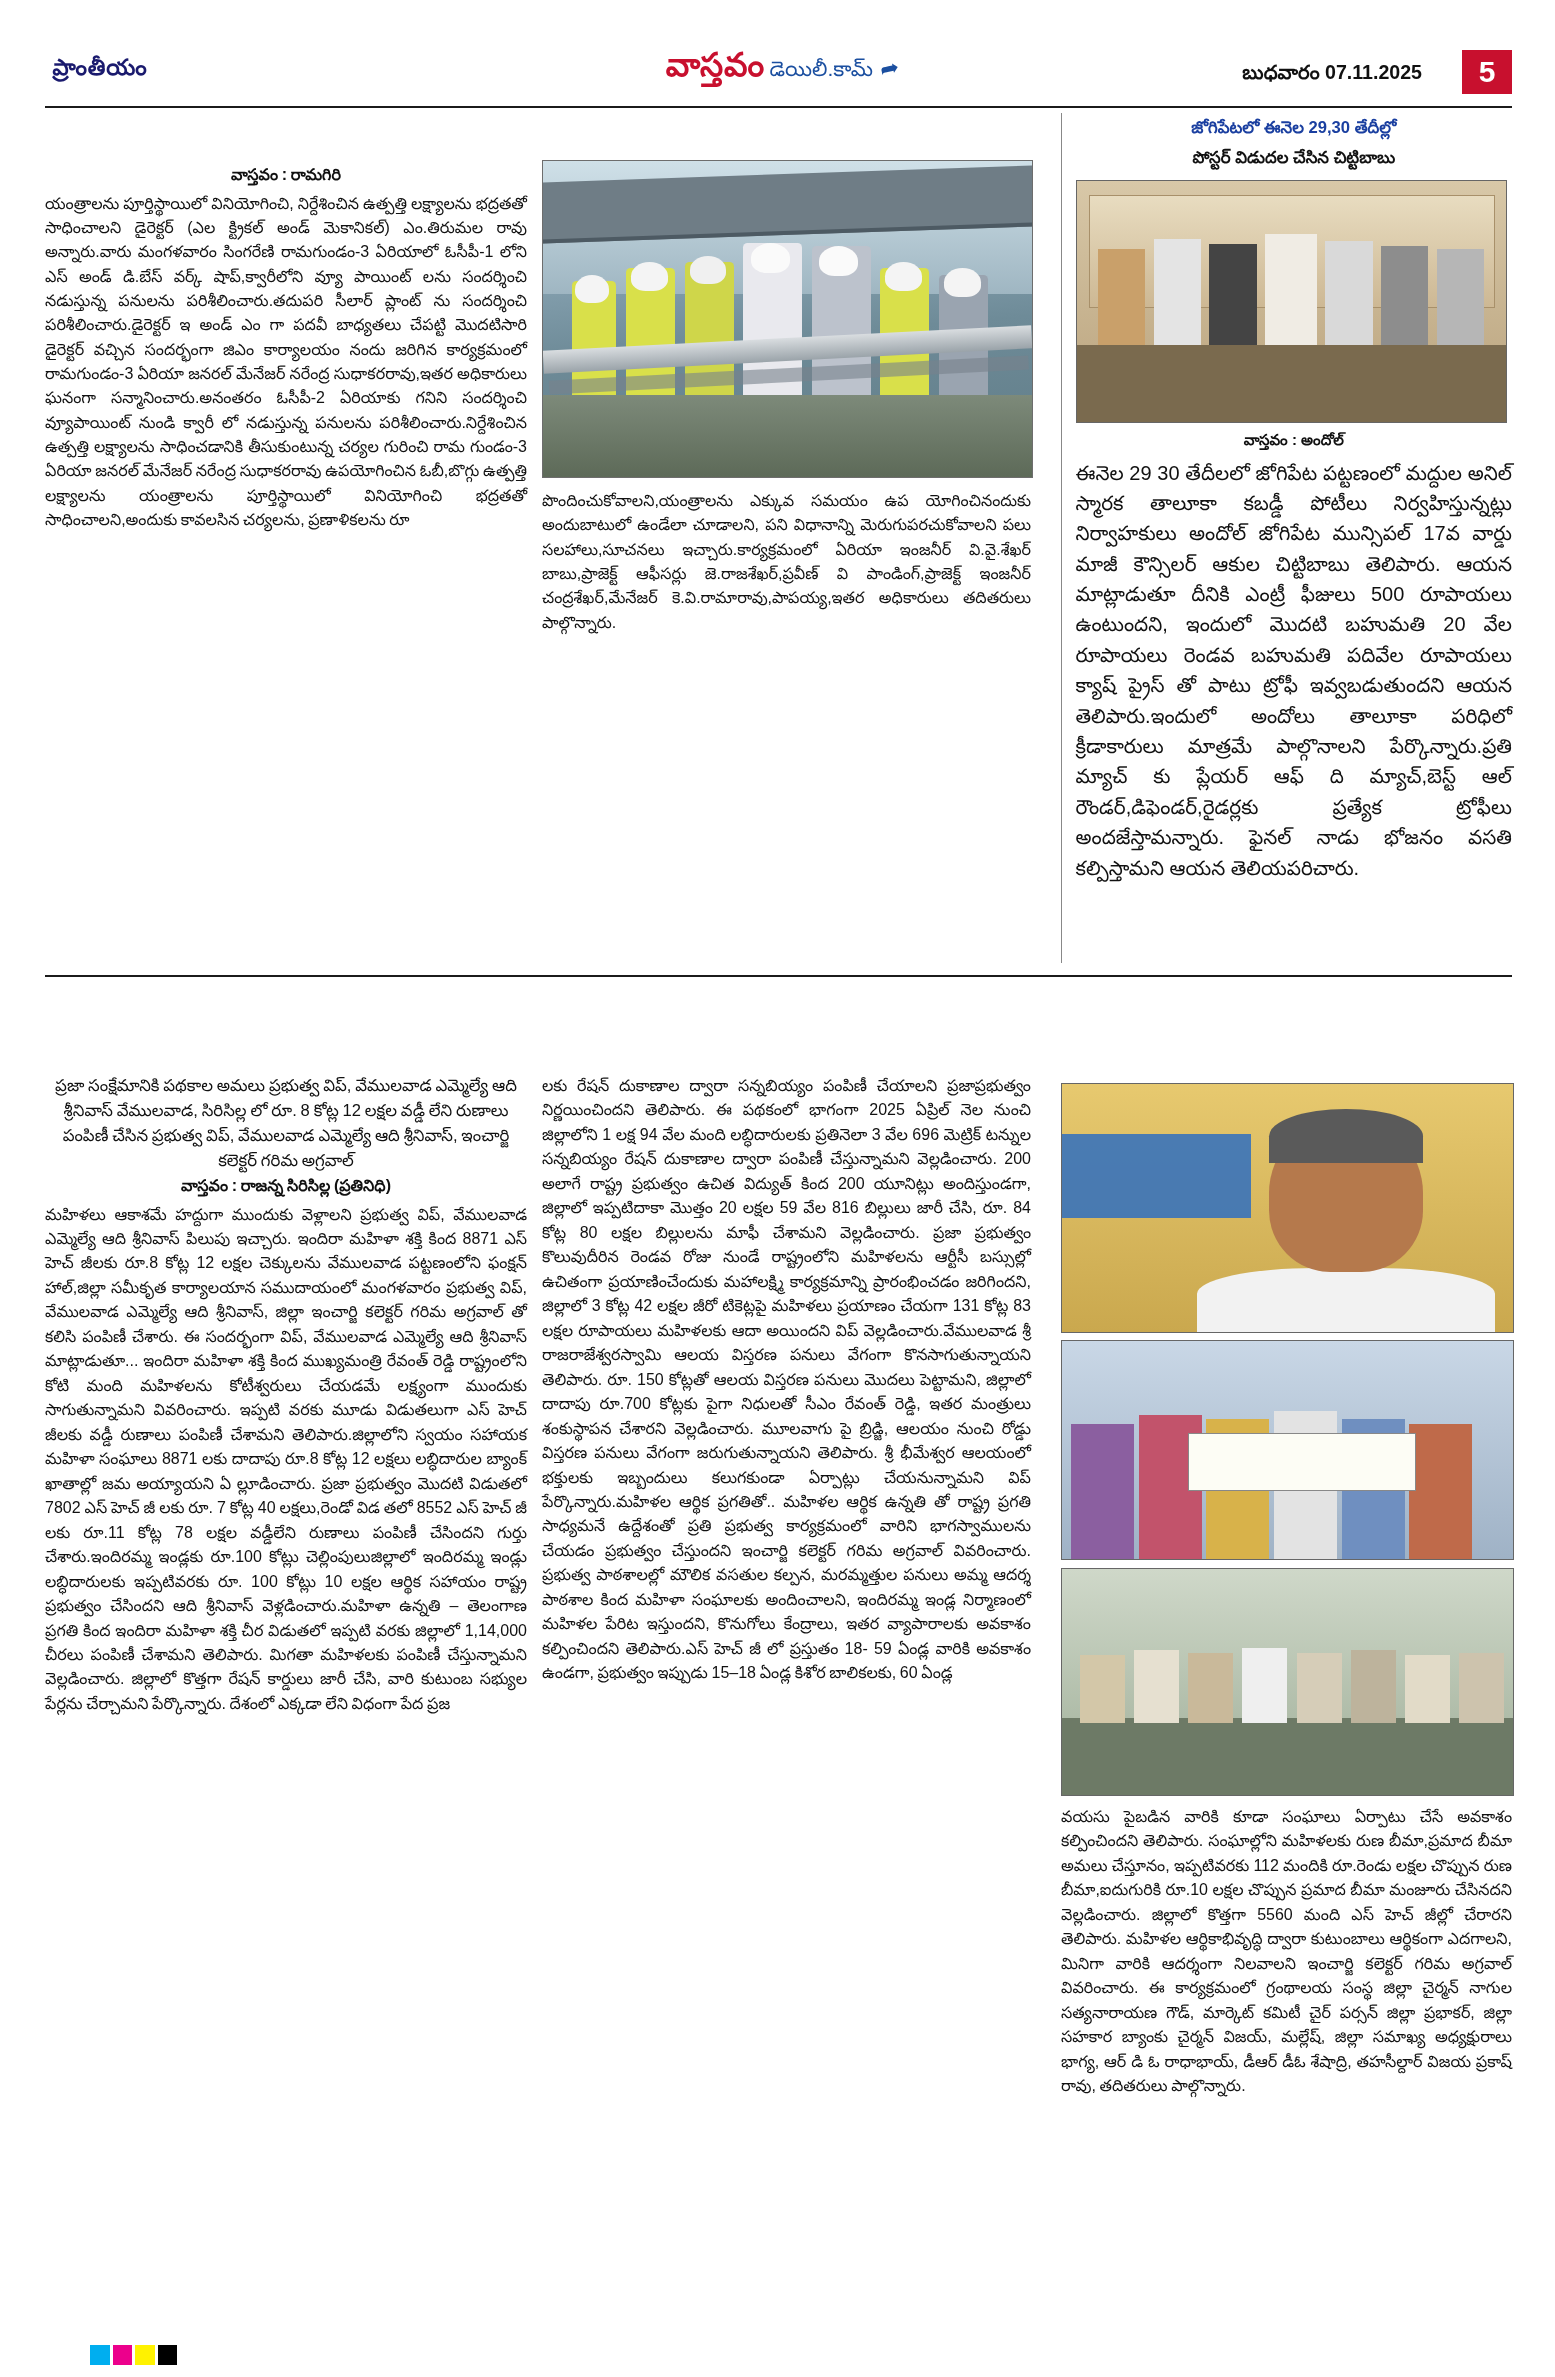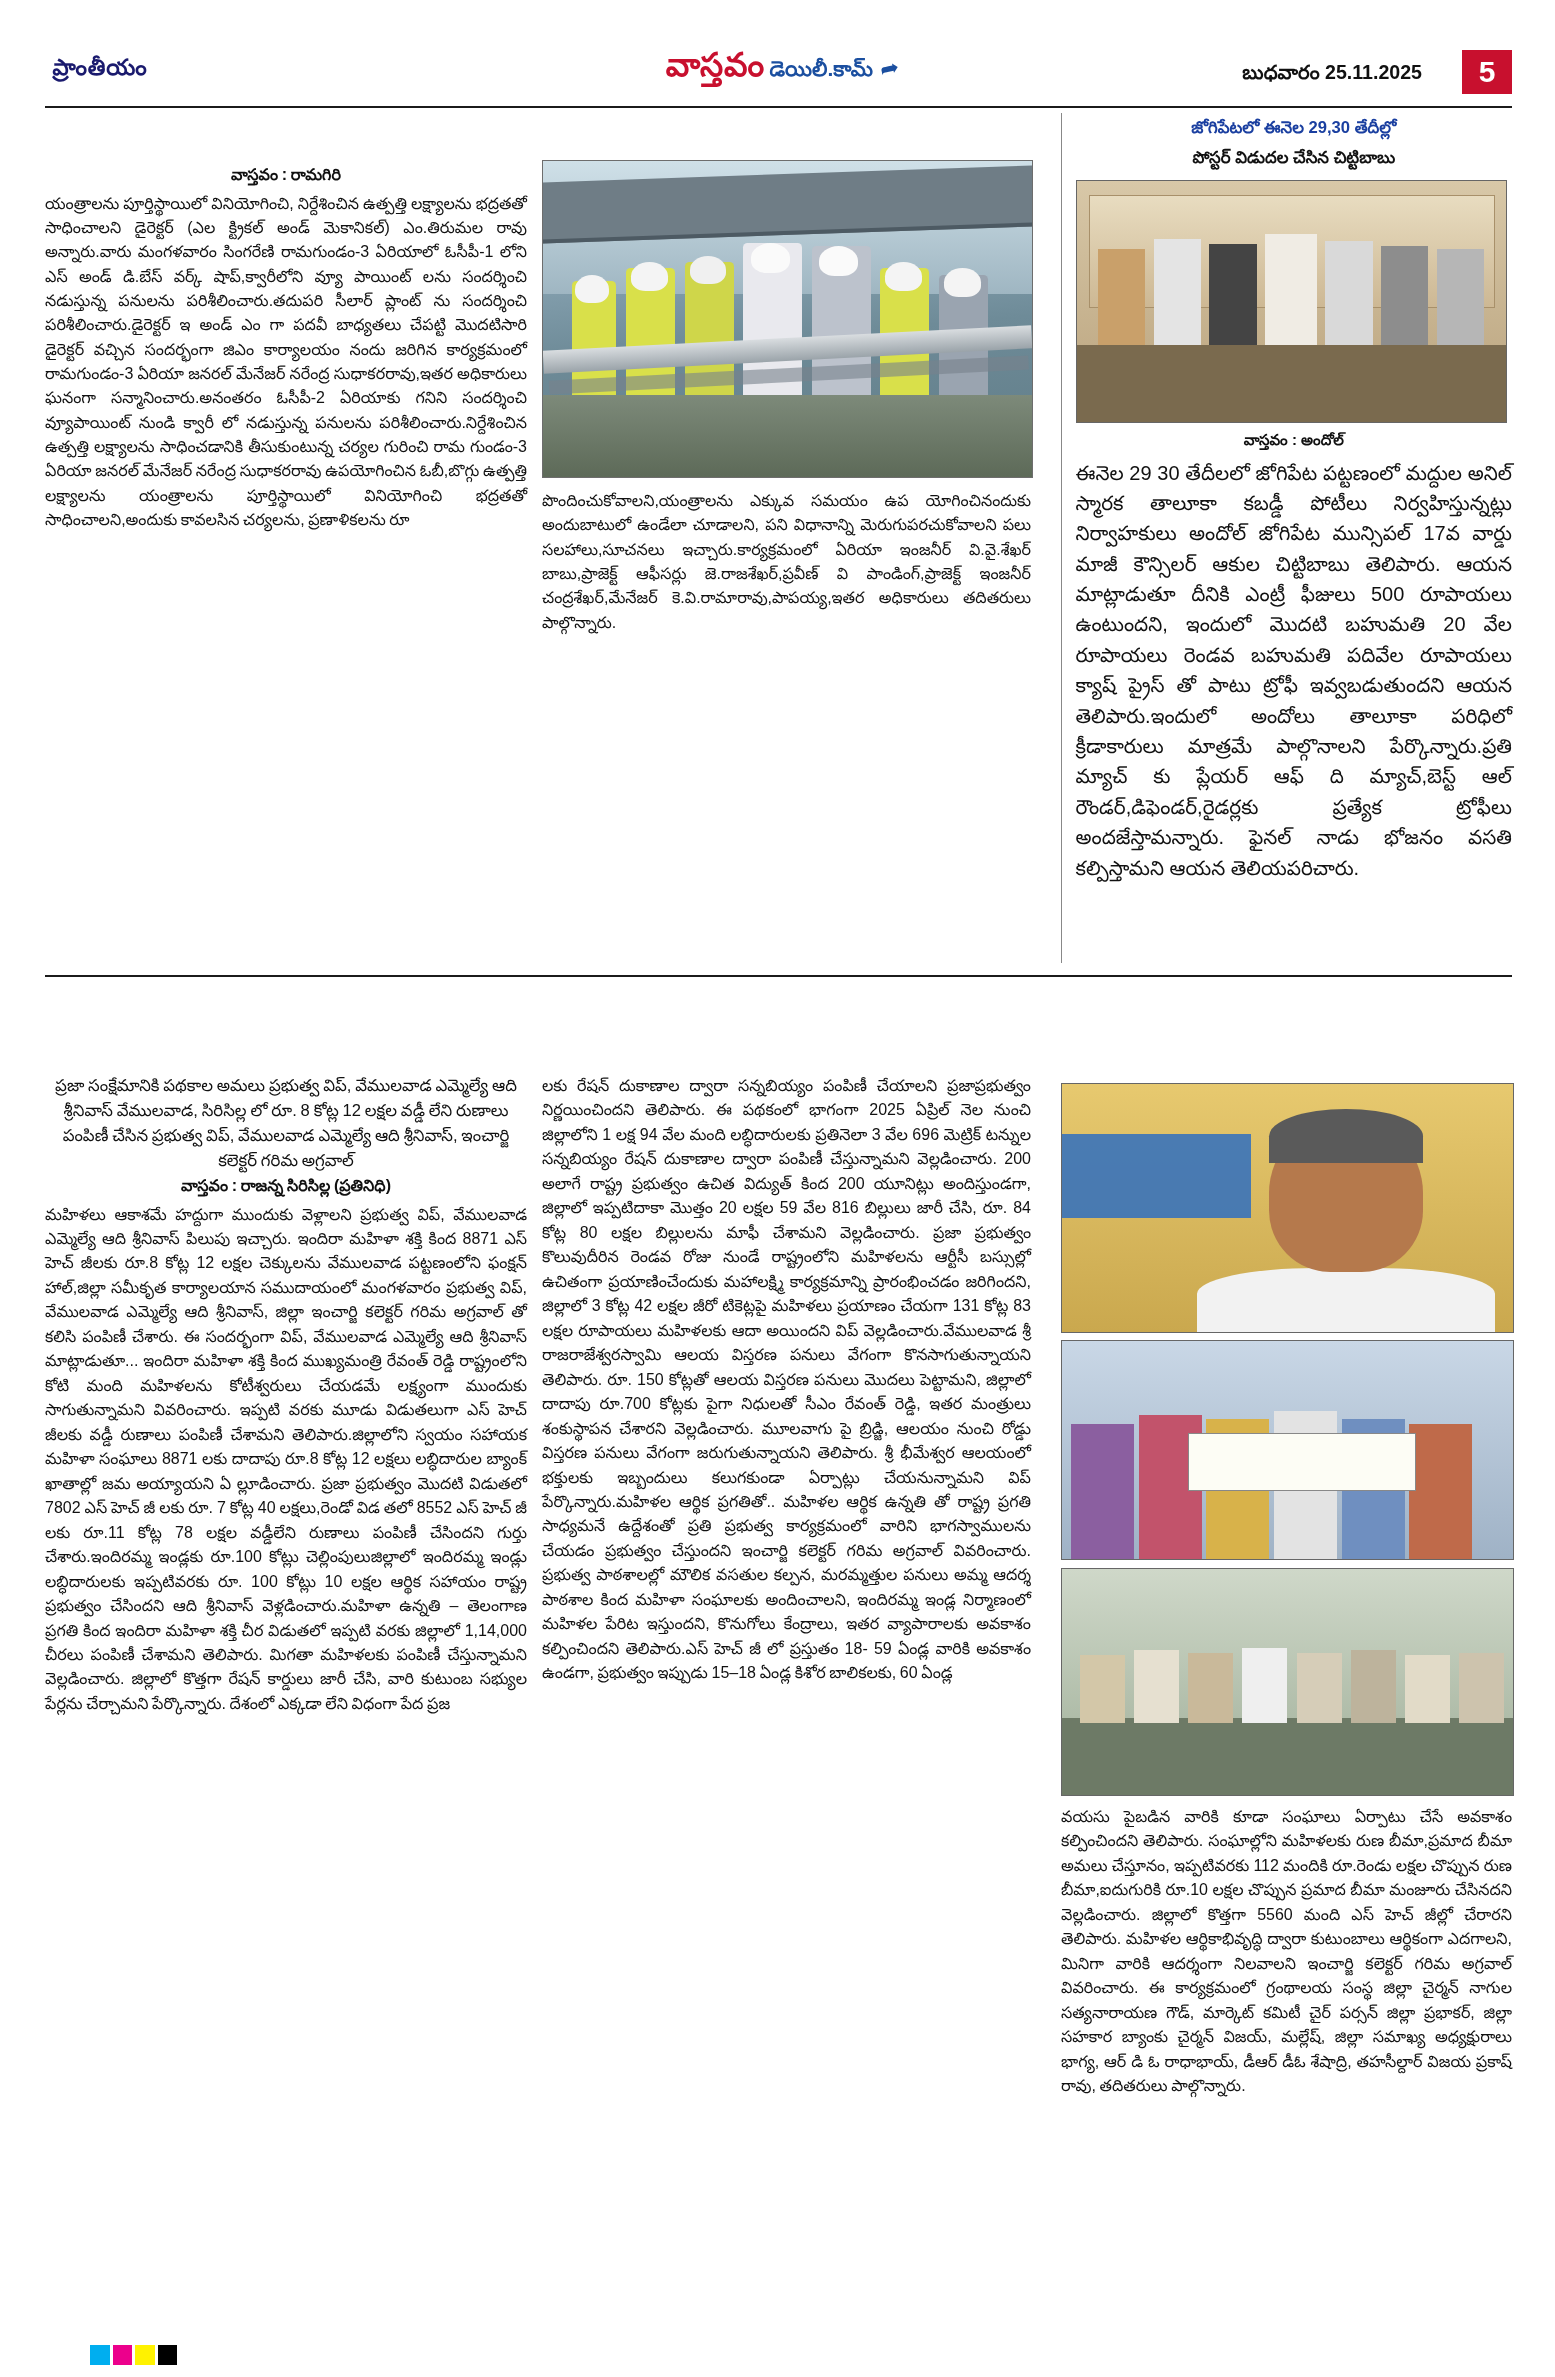--- a/index.html
+++ b/index.html
@@ -28,21 +28,21 @@
     letter-spacing:0.8px;
   }
   .masthead-center{
     position:absolute;left:527px;top:1.5px;width:421px;text-align:center;
   }
   .logo-main{
     font-size:33px;font-weight:bold;color:#c8102e;
     letter-spacing:0.8px;display:inline-block;
   }
   .logo-sub{
-    font-size:21px;font-weight:bold;color:#1b4fa0;
+    font-size:21px;font-weight:normal;color:#1b4fa0;
     display:inline-block;margin-left:4.5px;
   }
   .bird{
     display:inline-block;margin-left:7.5px;color:#1b4fa0;font-size:22.6px;
     transform:rotate(-12deg);
   }
   .masthead-date{
     position:absolute;right:90px;top:16.6px;
     font-size:19.6px;color:#111;font-weight:bold;
   }
@@ -186,21 +186,21 @@
 </head>
 <body>
 
 <div class="page">
 
   <div class="masthead">
     <div class="masthead-left">ప్రాంతీయం</div>
     <div class="masthead-center">
       <span class="logo-main">వాస్తవం</span><span class="logo-sub">డెయిలీ.కామ్</span><span class="bird">➦</span>
     </div>
-    <div class="masthead-date">బుధవారం  25.11.2025</div>
+    <div class="masthead-date">బుధవారం  07.11.2025</div>
     <div class="page-num">5</div>
   </div>
 
   <div class="top-section">
 
 
     <div class="photo-top">
       <div class="sky"></div>
       <div class="roof"></div>
       <div class="ground"></div>

